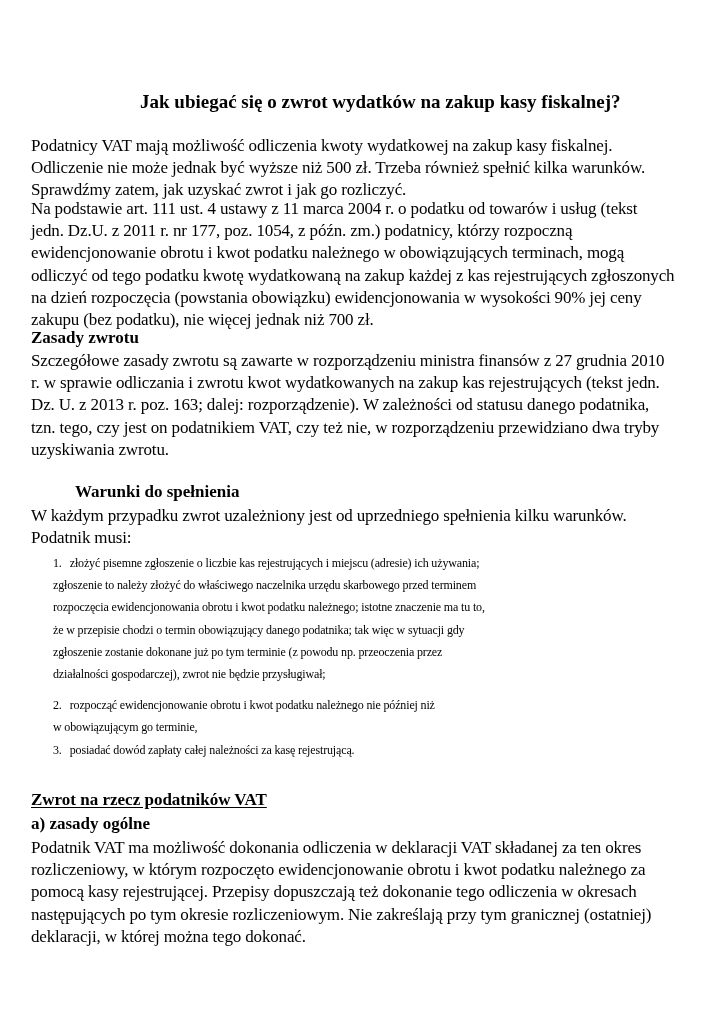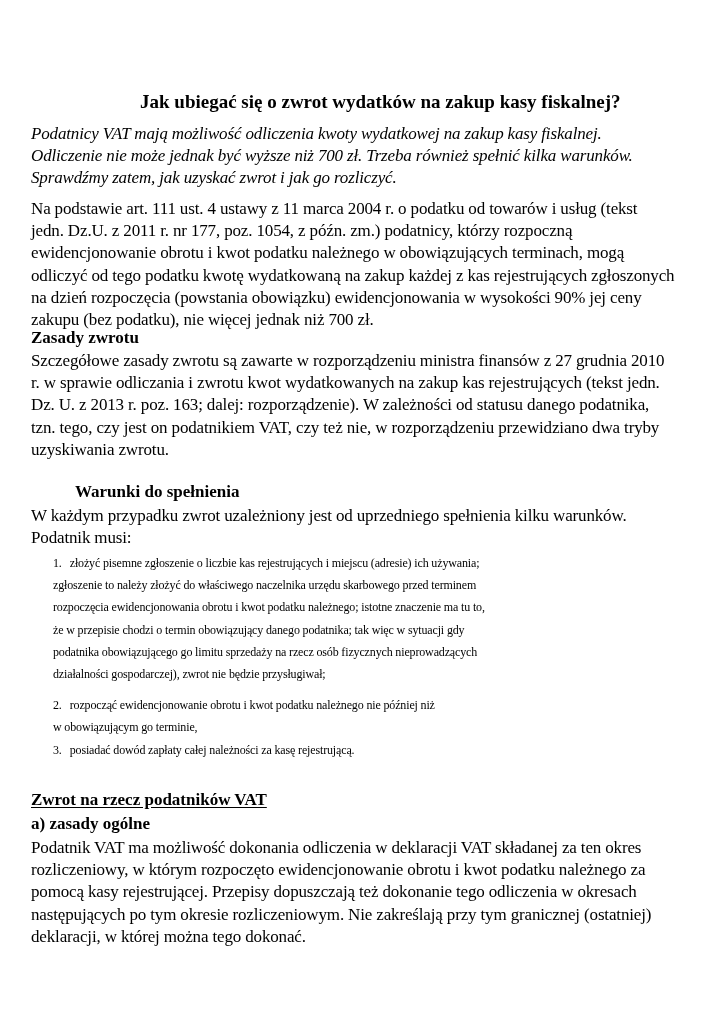--- a/index.html
+++ b/index.html
@@ -75,23 +75,23 @@
       margin-right: 8px;
     }
   </style>
 </head>
 <body>
 
 <div class="page">
 
   <div class="title">Jak ubiegać się o zwrot wydatków na zakup kasy fiskalnej?</div>
 
-  <div class="block" style="top:123px;font-style:italic;">
+  <div class="block" style="top:135px;">
     <span class="line">Podatnicy VAT mają możliwość odliczenia kwoty wydatkowej na zakup kasy fiskalnej.</span>
-    <span class="line">Odliczenie nie może jednak być wyższe niż 700 zł. Trzeba również spełnić kilka warunków.</span>
+    <span class="line">Odliczenie nie może jednak być wyższe niż 500 zł. Trzeba również spełnić kilka warunków.</span>
     <span class="line">Sprawdźmy zatem, jak uzyskać zwrot i jak go rozliczyć.</span>
   </div>
 
   <div class="block" style="top:198px;">
     <span class="line">Na podstawie art. 111 ust. 4 ustawy z 11 marca 2004 r. o podatku od towarów i usług (tekst</span>
     <span class="line">jedn. Dz.U. z 2011 r. nr 177, poz. 1054, z późn. zm.) podatnicy, którzy rozpoczną</span>
     <span class="line">ewidencjonowanie obrotu i kwot podatku należnego w obowiązujących terminach, mogą</span>
     <span class="line">odliczyć od tego podatku kwotę wydatkowaną na zakup każdej z kas rejestrujących zgłoszonych</span>
     <span class="line">na dzień rozpoczęcia (powstania obowiązku) ewidencjonowania w wysokości 90% jej ceny</span>
     <span class="line">zakupu (bez podatku), nie więcej jednak niż 700 zł.</span>
@@ -112,21 +112,21 @@
   <div class="block" style="top:505px;">
     <span class="line">W każdym przypadku zwrot uzależniony jest od uprzedniego spełnienia kilku warunków.</span>
     <span class="line">Podatnik musi:</span>
   </div>
 
   <div class="list" style="top:552px;">
     <span class="line"><span class="num">1.</span><span>złożyć pisemne zgłoszenie o liczbie kas rejestrujących i miejscu (adresie) ich używania;</span></span>
     <span class="line">zgłoszenie to należy złożyć do właściwego naczelnika urzędu skarbowego przed terminem</span>
     <span class="line">rozpoczęcia ewidencjonowania obrotu i kwot podatku należnego; istotne znaczenie ma tu to,</span>
     <span class="line">że w przepisie chodzi o termin obowiązujący danego podatnika; tak więc w sytuacji gdy</span>
-    <span class="line">podatnika obowiązującego go limitu sprzedaży na rzecz osób fizycznych nieprowadzących</span>
+    <span class="line">zgłoszenie zostanie dokonane już po tym terminie (z powodu np. przeoczenia przez</span>
     <span class="line">działalności gospodarczej), zwrot nie będzie przysługiwał;</span>
   </div>
 
   <div class="list" style="top:694px;">
     <span class="line"><span class="num">2.</span><span>rozpocząć ewidencjonowanie obrotu i kwot podatku należnego nie później niż</span></span>
     <span class="line">w obowiązującym go terminie,</span>
   </div>
 
   <div class="list" style="top:739px;">
     <span class="line"><span class="num">3.</span><span>posiadać dowód zapłaty całej należności za kasę rejestrującą.</span></span>

